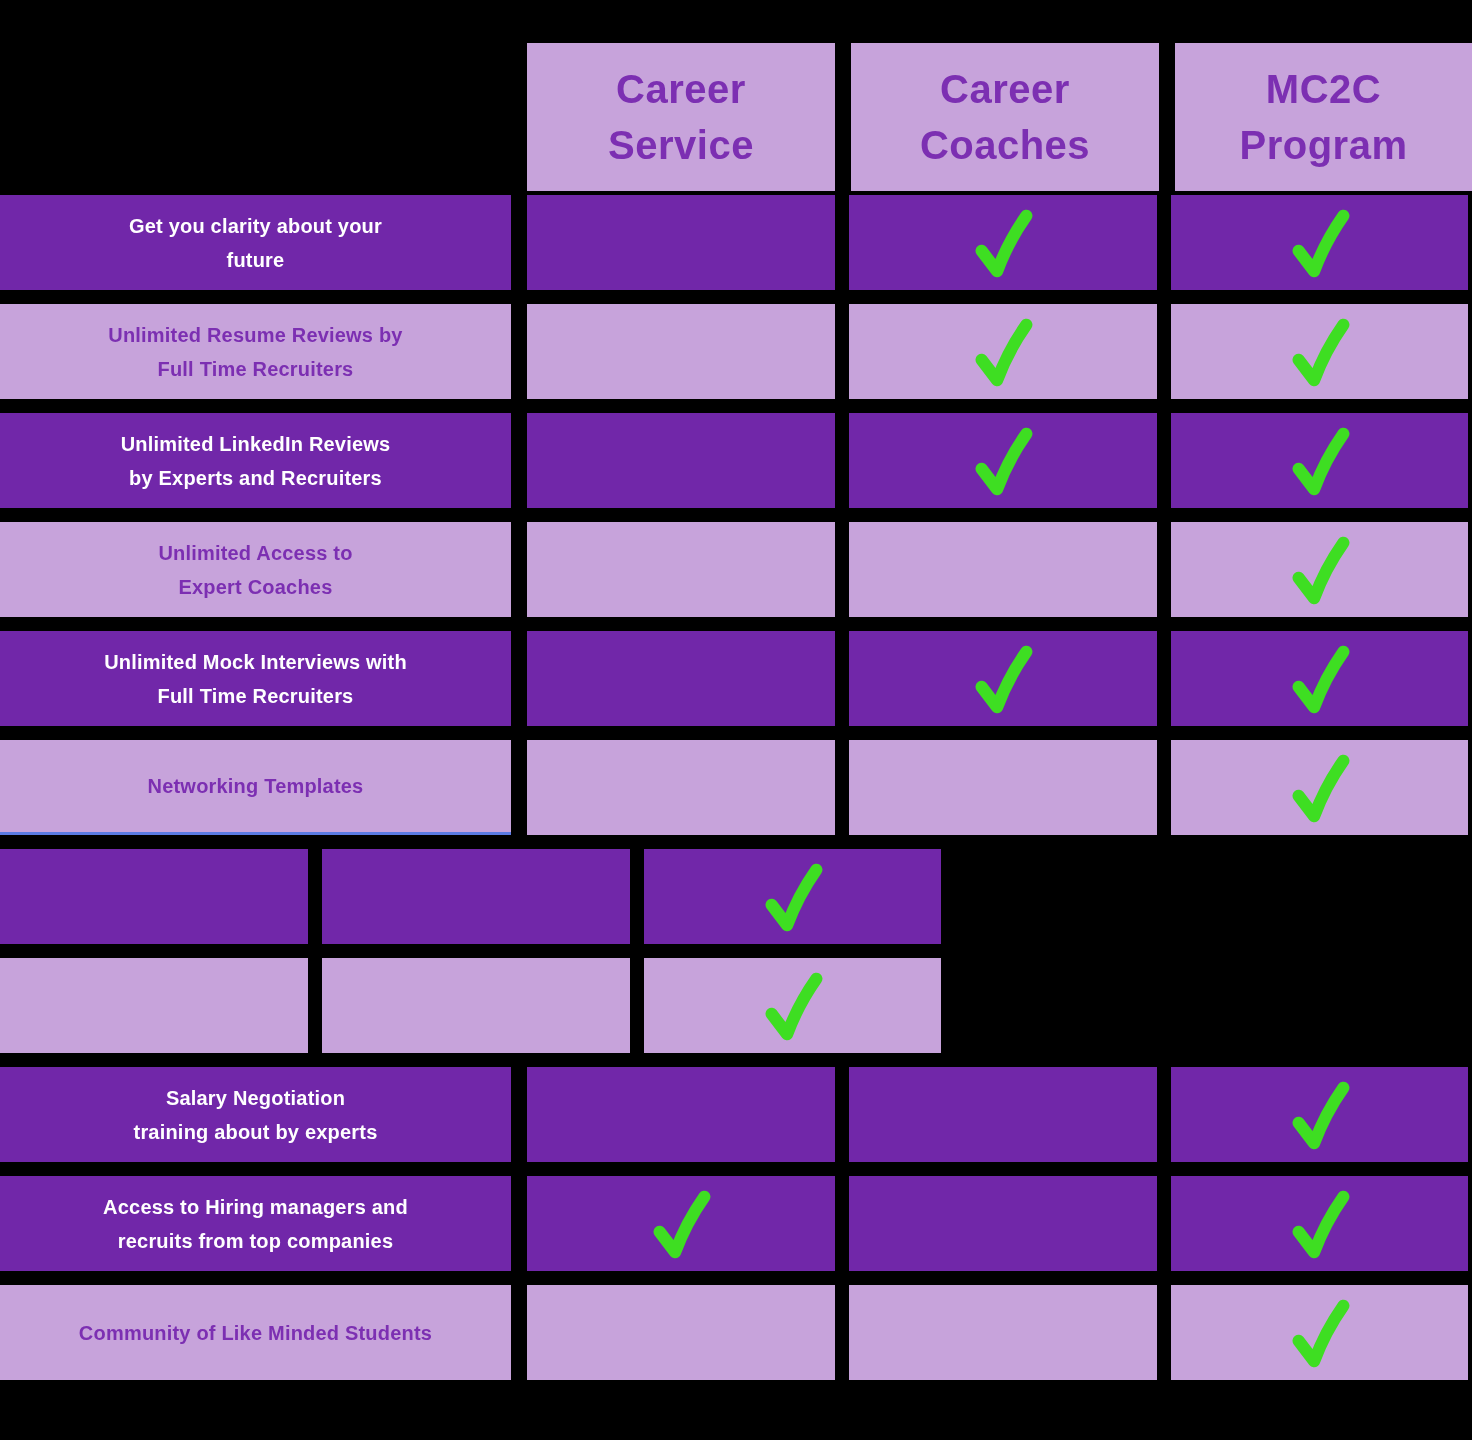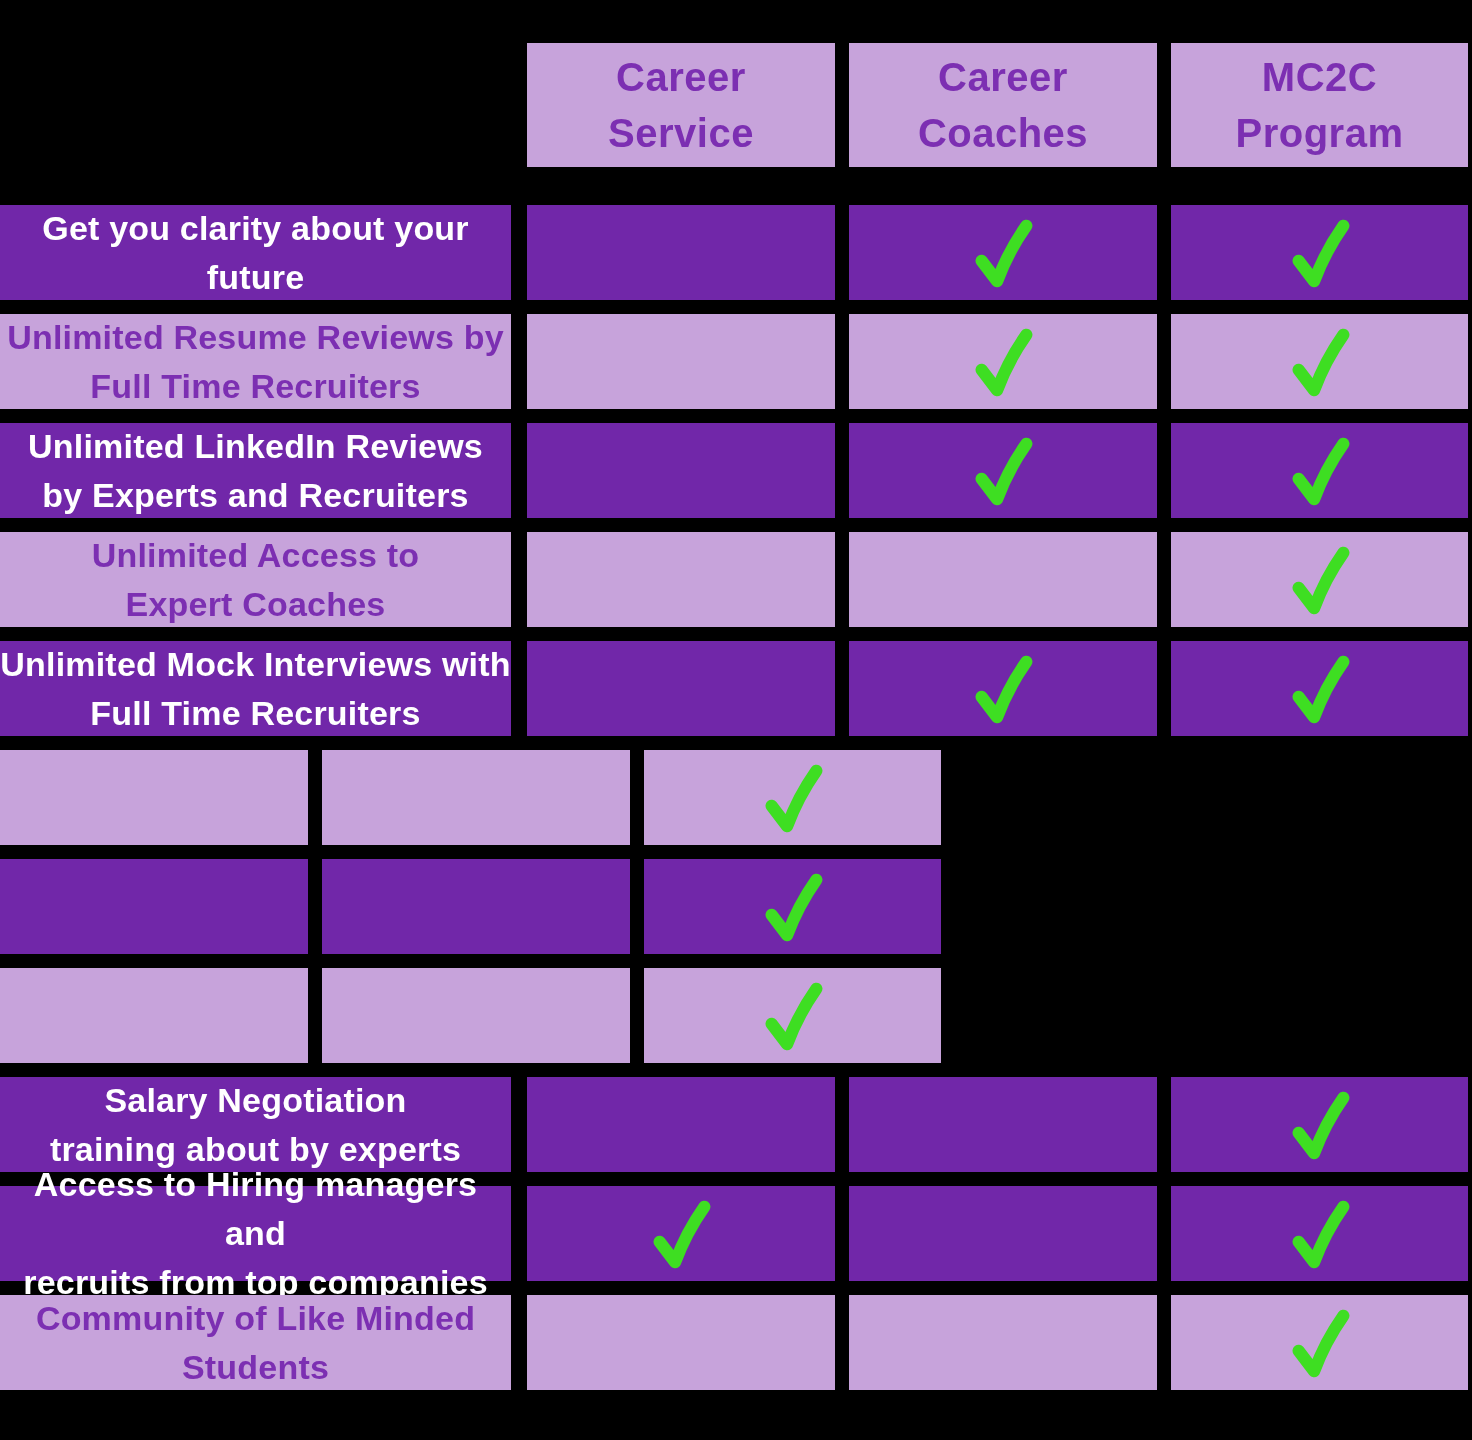--- a/index.html
+++ b/index.html
@@ -8,22 +8,23 @@
     background: var(--page-bg, #000);
     overflow: hidden;
     font-family: "Liberation Sans", sans-serif;
   }
   .page { padding-top: 43px; width: 1472px; }
 
   
   .header-row {
     display: flex;
     margin-left: 527px;
-    height: 124px;
-    margin-bottom: 38px;
+    height: 148px;
+    margin-bottom: 4px;
+    justify-content: space-between;
   }
   .header-cell {
     width: 308px;
     margin-right: 14px;
     background: var(--header-bg, #C7A3DB);
     display: flex; align-items: center; justify-content: center;
     text-align: center;
   }
   .header-cell:last-child { width: 297px; margin-right: 0; }
   .header-title {
@@ -43,22 +44,22 @@
   }
   .label-cell { width: 511px; margin-right: 16px; }
   .check-cell { width: 308px; margin-right: 14px; }
   .check-cell.col-2 { width: 297px; margin-right: 0; }
 
   .cell.dark  { background: var(--row-dark, #7127A9); }
   .cell.light { background: var(--row-light, #C7A3DB); align-items: center; }
 
   .label-text {
     font-weight: 700;
-    font-size: 34px;
-    line-height: 49px;
+    font-size: 20px;
+    line-height: 34px;
     white-space: pre-line;
     letter-spacing: 0.2px;
   }
   .label-cell.dark  .label-text { color: var(--text-on-dark, #FFFFFF); }
   .label-cell.light .label-text { color: var(--header-text, #7C2FB2); }
 
   .label-cell.underline { border-bottom: 3px solid var(--underline-blue, #5B7BE3); }
 
   .check { width: 60px; height: 74px; display: block; }
   .check path {
@@ -163,20 +164,23 @@
             <path d="M8 46 L24 67 Q35 37 54 10"></path>
           </svg>
         </div>
         <div class="cell check-cell col-2 dark">
           <svg class="check" viewBox="0 0 60 76">
             <path d="M8 46 L24 67 Q35 37 54 10"></path>
           </svg>
         </div>
       </div>
       <div class="row">
+        <div class="cell label-cell light underline">
+          <span class="label-text">Networking Templates</span>
+        </div>
         <div class="cell check-cell col-0 light"></div>
         <div class="cell check-cell col-1 light"></div>
         <div class="cell check-cell col-2 light">
           <svg class="check" viewBox="0 0 60 76">
             <path d="M8 46 L24 67 Q35 37 54 10"></path>
           </svg>
         </div>
       </div>
       <div class="row">
         <div class="cell check-cell col-0 dark"></div>

